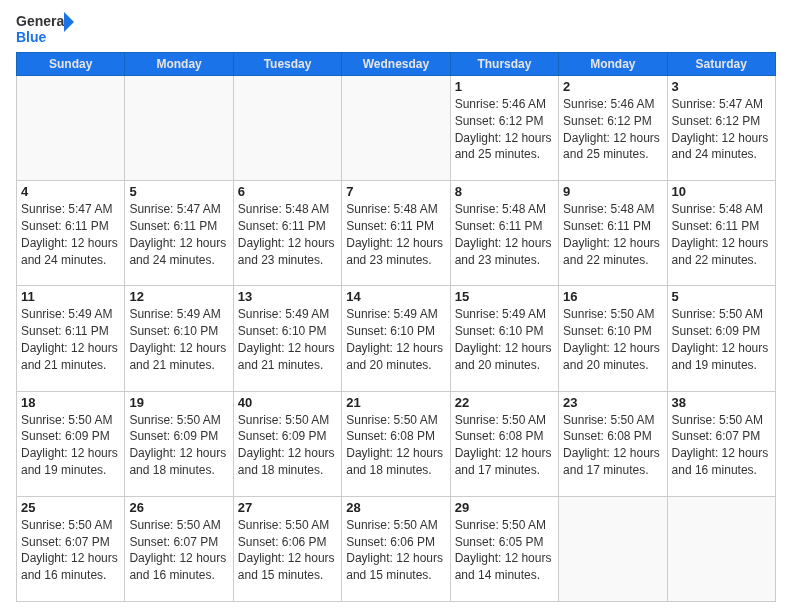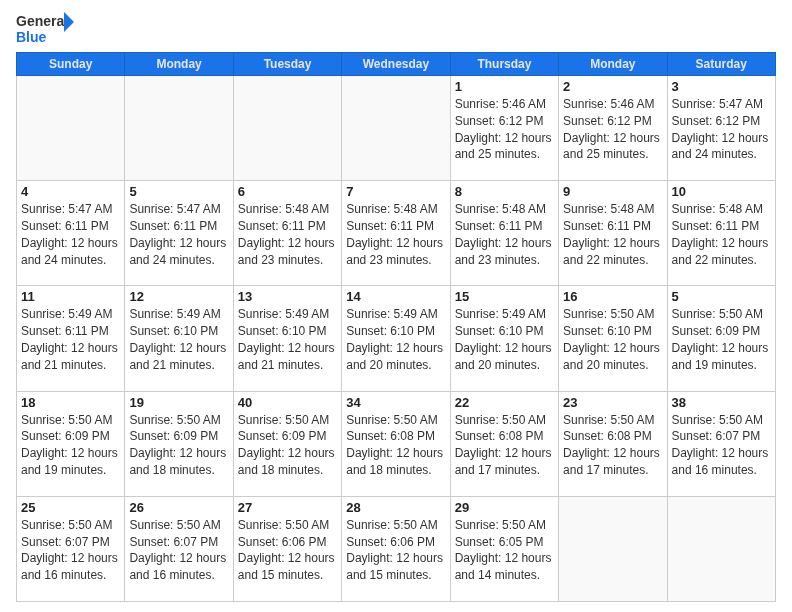--- a/index.html
+++ b/index.html
@@ -263,21 +263,21 @@
 and 18 minutes.</div>
           </td>
           <td>
             <span class="day-number">40</span>
             <div class="day-info" style="white-space: pre-line;">Sunrise: 5:50 AM
 Sunset: 6:09 PM
 Daylight: 12 hours
 and 18 minutes.</div>
           </td>
           <td>
-            <span class="day-number">34</span>
+            <span class="day-number">21</span>
             <div class="day-info" style="white-space: pre-line;">Sunrise: 5:50 AM
 Sunset: 6:08 PM
 Daylight: 12 hours
 and 18 minutes.</div>
           </td>
           <td>
             <span class="day-number">22</span>
             <div class="day-info" style="white-space: pre-line;">Sunrise: 5:50 AM
 Sunset: 6:08 PM
 Daylight: 12 hours

